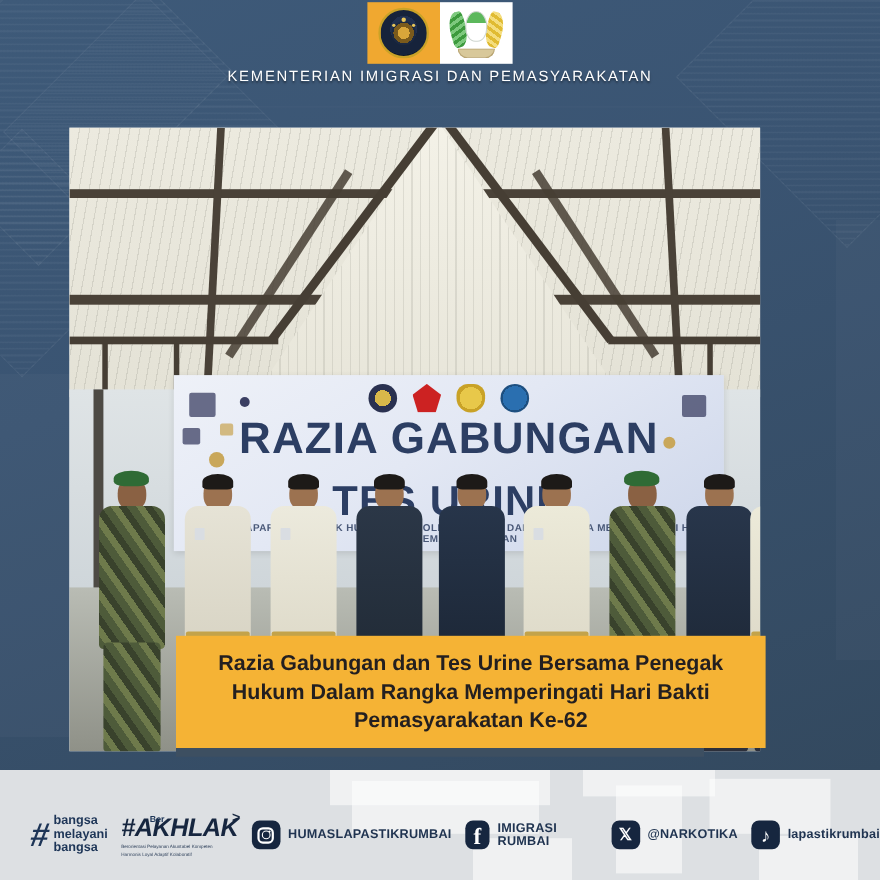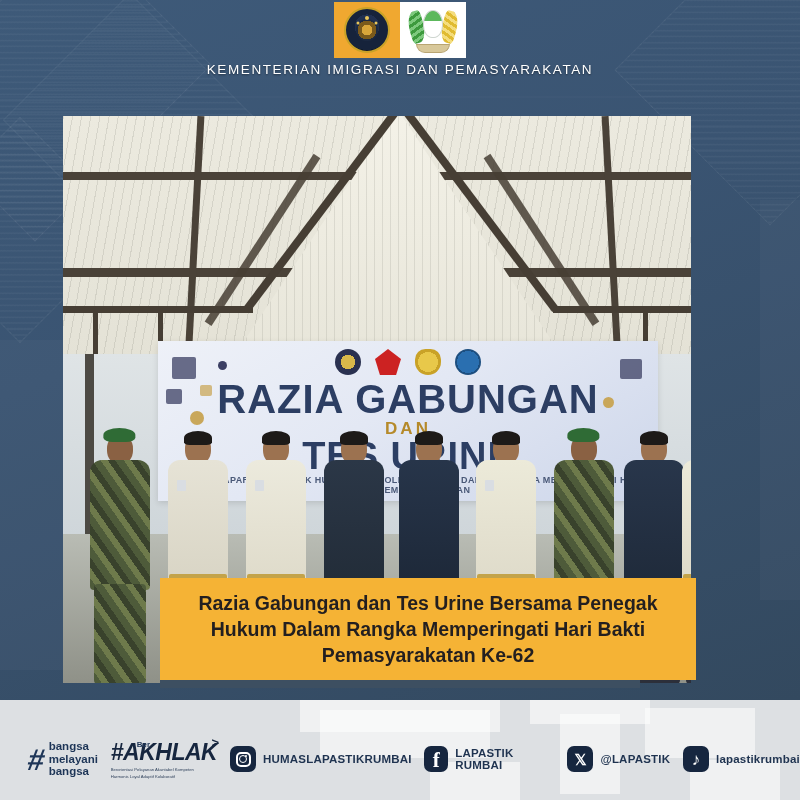--- a/index.html
+++ b/index.html
@@ -299,21 +299,20 @@
       <div class="dot" style="right:44px;top:56px;width:11px;height:11px;background:#c9a75a;"></div>
 
       <div class="logorow">
         <div class="blogo b1"></div>
         <div class="blogo b2"></div>
         <div class="blogo b3"></div>
         <div class="blogo b4"></div>
       </div>
 
       <div class="l1">RAZIA GABUNGAN</div>
-      <div class="l2">DAN</div>
       <div class="l3">TES URINE</div>
       <div class="l4">BERSAMA APARAT PENEGAK HUKUM (TNI, POLRI DAN BNN) DALAM RANGKA MEMPERINGATI HARI BAKTI PEMASYARAKATAN</div>
     </div>
 
     <div class="floor"></div>
 
     <div class="people">
 
       <div class="person" style="left:22px;width:70px;height:249px;">
         <div class="head" style="background:#8a6143;"></div>
@@ -431,30 +430,30 @@
           </div>
         <span class="ftxt">HUMASLAPASTIKRUMBAI</span>
       </div>
 
       <div class="sep"></div>
 
       <div class="fitem">
         <div class="sq">
             <div class="fb-glyph">f</div>
           </div>
-        <span class="ftxt">LAPASTIK RUMBAI</span>
+        <span class="ftxt">IMIGRASI RUMBAI</span>
       </div>
 
       <div class="sep"></div>
 
       <div class="fitem">
         <div class="sq">
             <div class="x-glyph">𝕏</div>
           </div>
-        <span class="ftxt">@LAPASTIK</span>
+        <span class="ftxt">@NARKOTIKA</span>
       </div>
 
       <div class="sep"></div>
 
       <div class="fitem">
         <div class="sq">
             <div class="tt-glyph">♪</div>
           </div>
         <span class="ftxt low">lapastikrumbai</span>
       </div>

